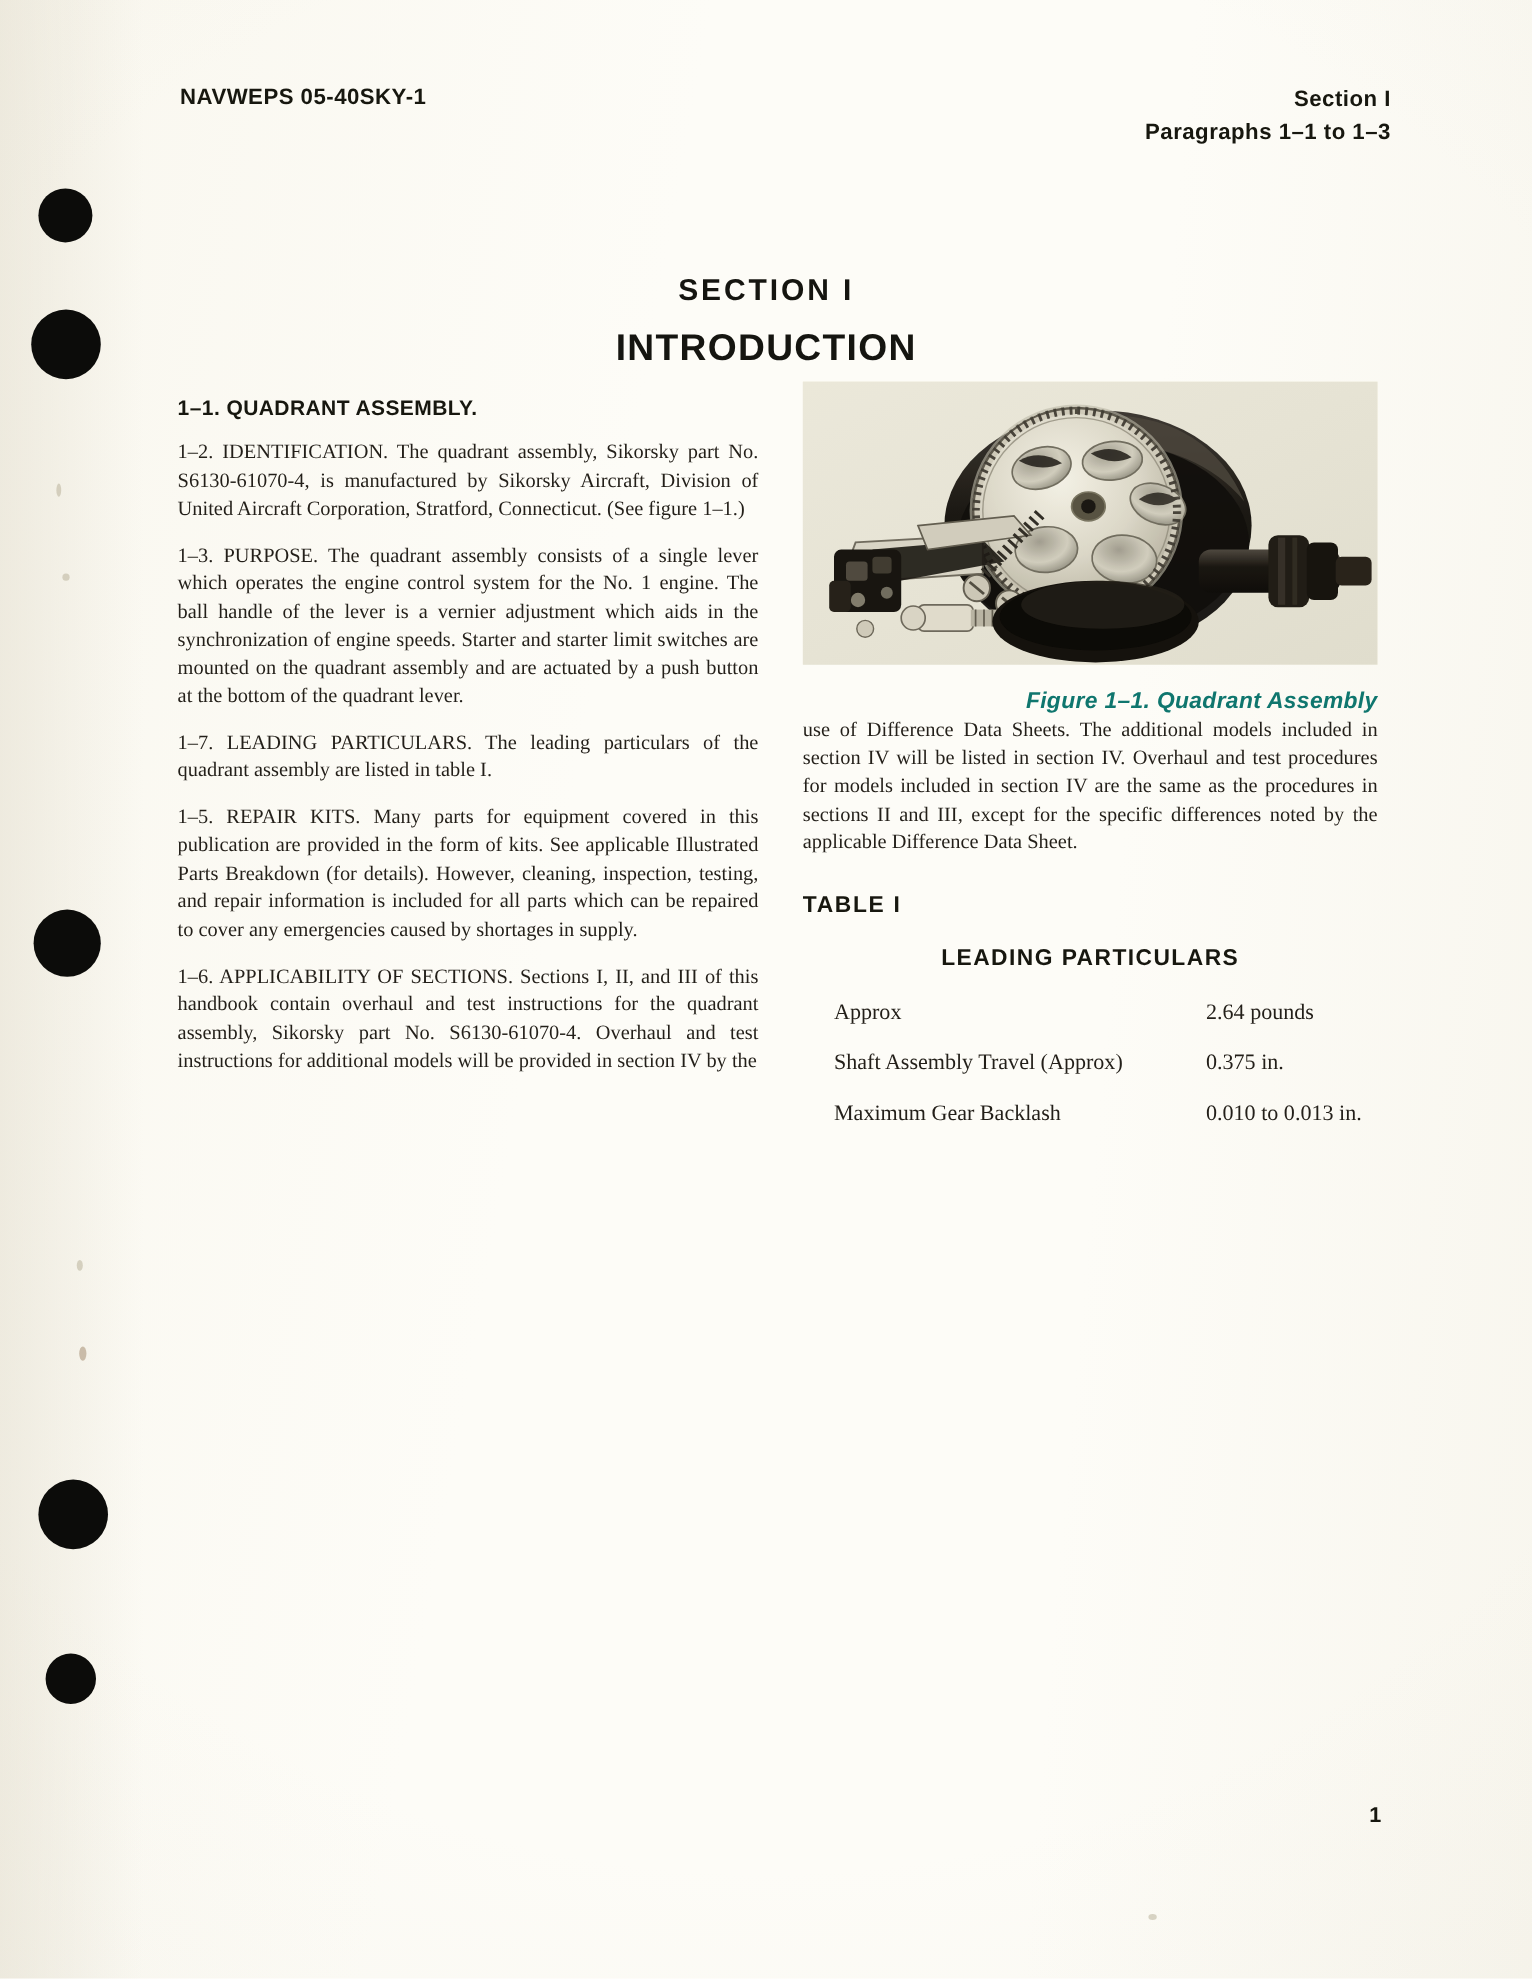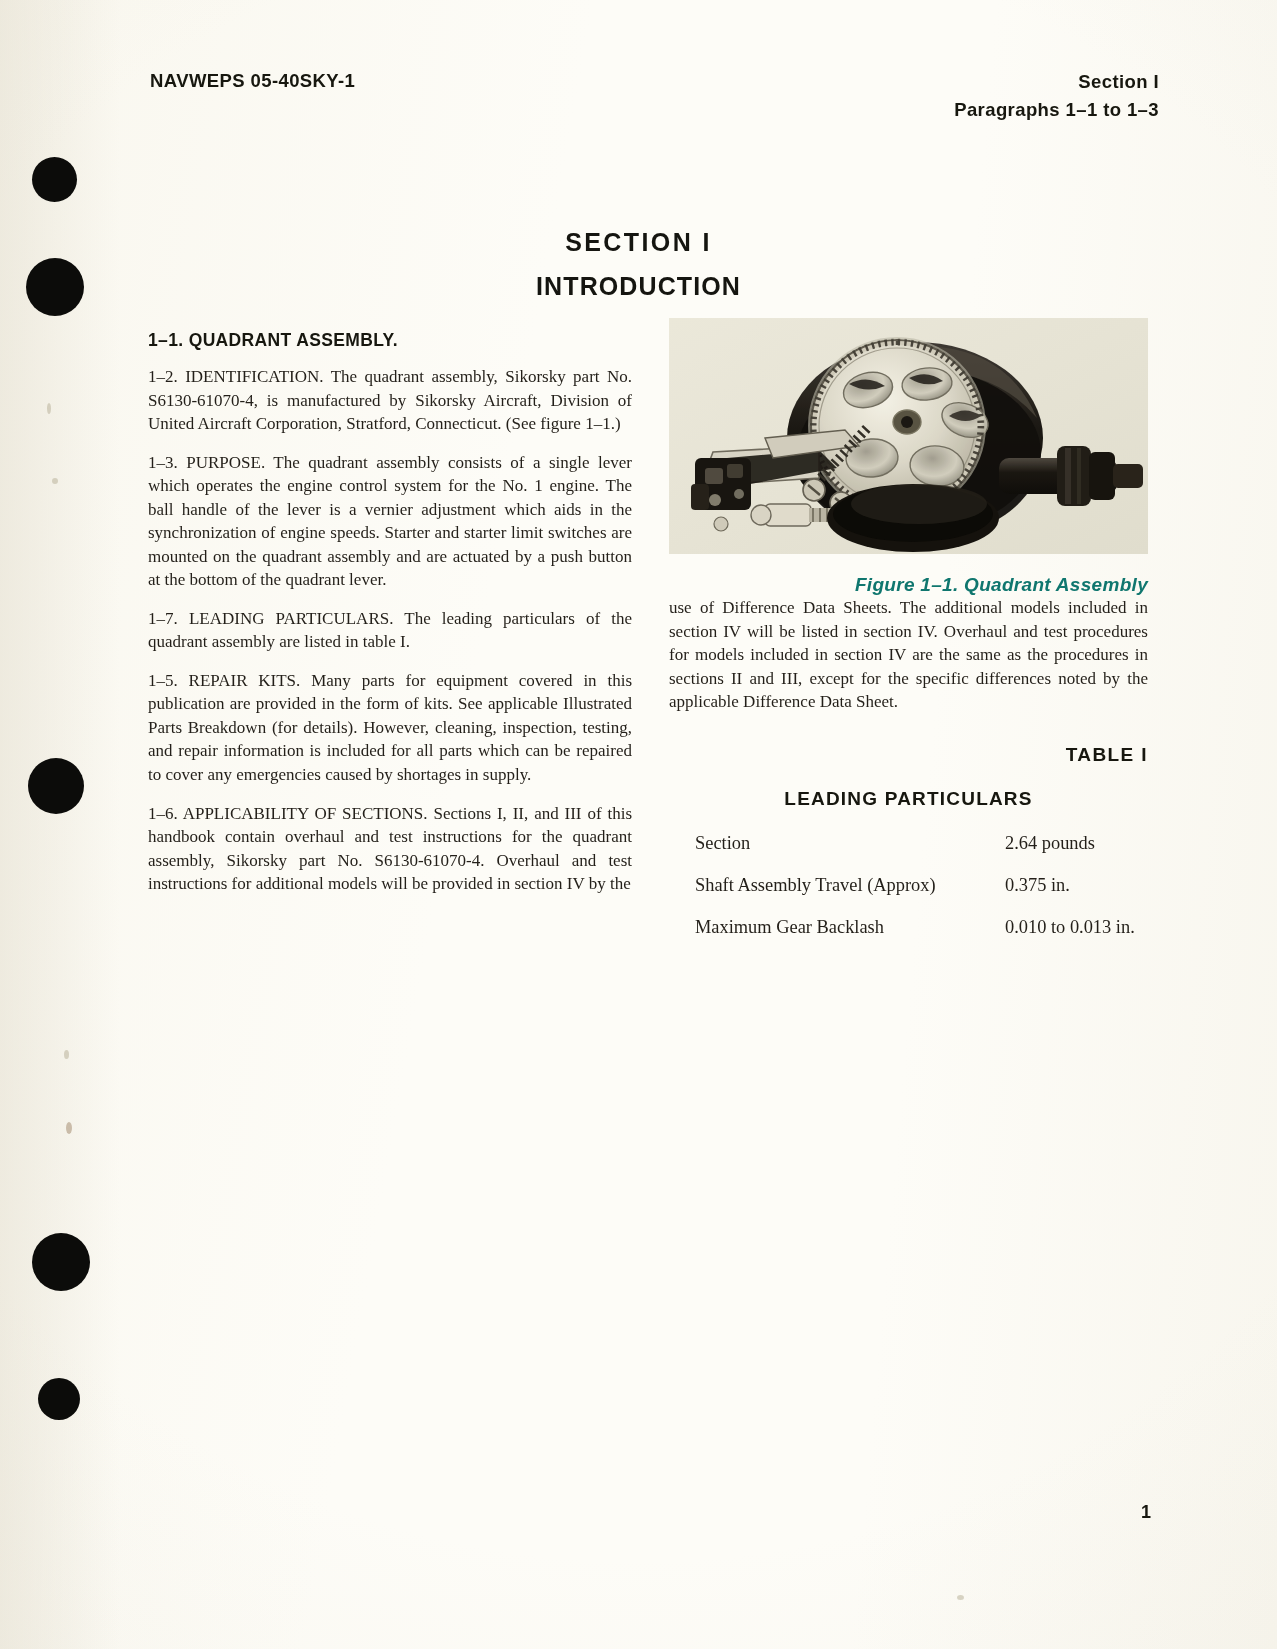--- a/index.html
+++ b/index.html
@@ -79,21 +79,21 @@
     font-family: "Liberation Sans", "DejaVu Sans", sans-serif;
   }
   .sec-num {
     font-size: 25px;
     font-weight: bold;
     letter-spacing: 2.4px;
     color: #151510;
   }
   .sec-name {
     margin-top: 15px;
-    font-size: 25px;
+    font-size: 31px;
     font-weight: bold;
     letter-spacing: 1.1px;
     color: #151510;
   }
 
   
   .cols {
     position: absolute;
     top: 318px;
     left: 148px;
@@ -154,21 +154,21 @@
     font-size: 19px;
     letter-spacing: 0.3px;
     color: #0f766e;
   }
 
   .after-fig { margin-top: 35px; }
 
   
   .table-wrap { margin-top: 30px; }
   .tbl-title {
-    text-align: right;
+    text-align: left;
     font-family: "Liberation Sans", "DejaVu Sans", sans-serif;
     font-weight: bold;
     font-size: 19px;
     letter-spacing: 1.4px;
     color: #17170f;
   }
   .tbl-subtitle {
     margin-top: 22px;
     text-align: center;
     font-family: "Liberation Sans", "DejaVu Sans", sans-serif;
@@ -380,21 +380,21 @@
       </figure>
 
       <p class="body after-fig">use of Difference Data Sheets. The additional models included in section IV will be listed in section IV. Overhaul and test procedures for models included in section IV are the same as the procedures in sections II and III, except for the specific differences noted by the applicable Difference Data Sheet.</p>
 
       <div class="table-wrap">
         <div class="tbl-title">TABLE I</div>
         <div class="tbl-subtitle">LEADING PARTICULARS</div>
         <table class="particulars">
           <tbody>
             <tr>
-              <td class="k">Section</td>
+              <td class="k">Approx</td>
               <td class="v">2.64 pounds</td>
             </tr>
             <tr>
               <td class="k">Shaft Assembly Travel  (Approx)</td>
               <td class="v">0.375 in.</td>
             </tr>
             <tr>
               <td class="k">Maximum Gear Backlash</td>
               <td class="v">0.010 to 0.013 in.</td>
             </tr>

